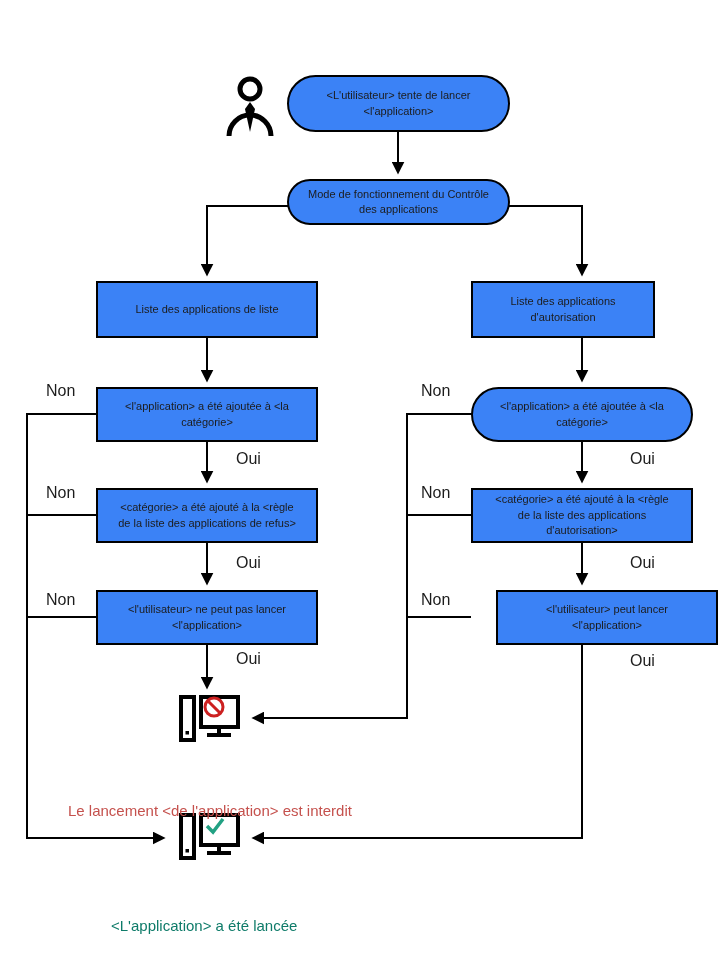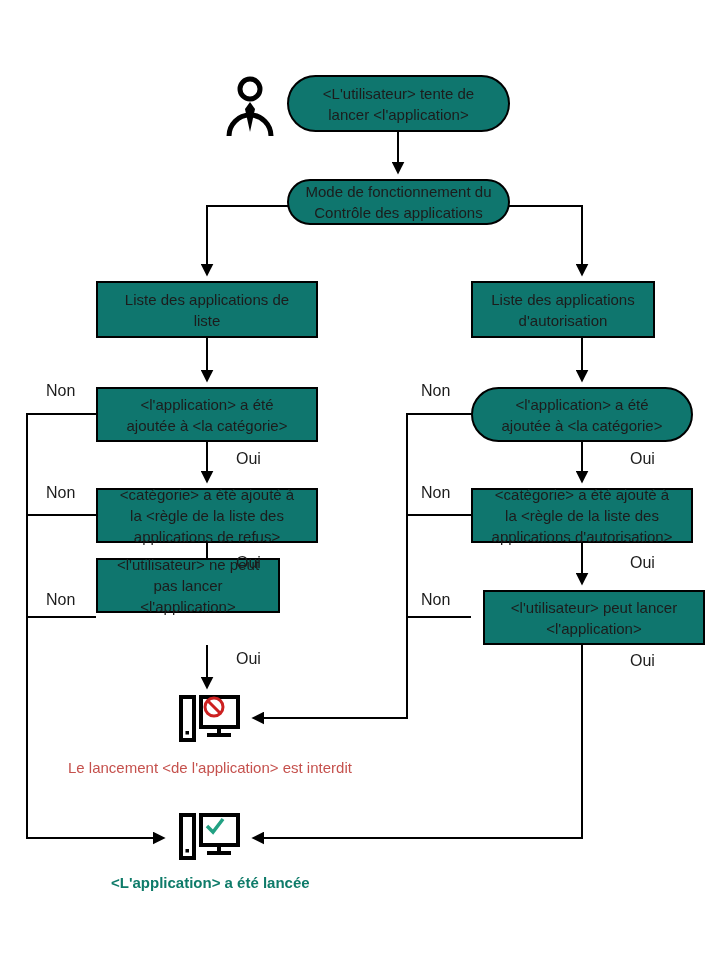--- a/index.html
+++ b/index.html
@@ -3,31 +3,31 @@
 <meta charset="utf-8">
 <style>
   html,body{margin:0;padding:0;background:#ffffff;}
   .canvas{
     position:relative;width:720px;height:960px;background:#ffffff;overflow:hidden;
     font-family:"Liberation Sans","DejaVu Sans",sans-serif;color:#1c1c1c;
   }
   svg.wires{position:absolute;left:0;top:0;z-index:1;}
   .node{
     position:absolute;z-index:2;box-sizing:border-box;
-    background:#0f766e;border:2px solid #000;
+    background:#3b82f6;border:2px solid #000;
     display:flex;align-items:center;justify-content:center;
-    text-align:center;font-size:15px;line-height:1.4;padding:4px 16px;
+    text-align:center;font-size:11px;line-height:1.4;padding:4px 16px;
   }
   .oval{border-radius:29px;}
   .lbl{
     position:absolute;z-index:3;font-size:16px;color:#1c1c1c;white-space:nowrap;text-align:right;
   }
-  .outcome{position:absolute;z-index:3;font-size:15px;white-space:nowrap;}
+  .outcome{position:absolute;z-index:3;font-size:15px;white-space:nowrap;margin-top:43px;}
   .outcome.forbidden{color:#C5514D;}
-  .outcome.launched{color:#0E7B69;font-weight:bold;}
+  .outcome.launched{color:#0E7B69;}
   .icon{position:absolute;z-index:2;line-height:0;}
 </style>
 </head>
 <body>
 
 <div class="canvas">
 
   <svg class="wires" width="720" height="960" viewBox="0 0 720 960">
     <defs>
       <marker id="ah" viewBox="0 0 10 10" refX="8" refY="5" markerWidth="6.5" markerHeight="6.5" orient="auto-start-reverse">
@@ -68,27 +68,27 @@
   <div class="node oval" style="left:287px;top:179px;width:223px;height:46px">Mode de fonctionnement du Contrôle des applications</div>
 
   <div class="node" style="left:96px;top:281px;width:222px;height:57px">Liste des applications de liste</div>
 
   <div class="node" style="left:471px;top:281px;width:184px;height:57px">Liste des applications d'autorisation</div>
 
   <div class="node" style="left:96px;top:387px;width:222px;height:55px">&lt;l'application&gt; a été ajoutée à &lt;la catégorie&gt;</div>
 
   <div class="node" style="left:96px;top:488px;width:222px;height:55px">&lt;catégorie&gt; a été ajouté à la &lt;règle de la liste des applications de refus&gt;</div>
 
-  <div class="node" style="left:96px;top:558px;width:184px;height:55px">&lt;l'utilisateur&gt; ne peut pas lancer &lt;l'application&gt;</div>
+  <div class="node" style="left:96px;top:590px;width:222px;height:55px">&lt;l'utilisateur&gt; ne peut pas lancer &lt;l'application&gt;</div>
 
   <div class="node oval" style="left:471px;top:387px;width:222px;height:55px">&lt;l'application&gt; a été ajoutée à &lt;la catégorie&gt;</div>
 
   <div class="node" style="left:471px;top:488px;width:222px;height:55px">&lt;catégorie&gt; a été ajouté à la &lt;règle de la liste des applications d'autorisation&gt;</div>
 
-  <div class="node" style="left:483px;top:590px;width:222px;height:55px">&lt;l'utilisateur&gt; peut lancer &lt;l'application&gt;</div>
+  <div class="node" style="left:496px;top:590px;width:222px;height:55px">&lt;l'utilisateur&gt; peut lancer &lt;l'application&gt;</div>
 
   <div class="lbl" style="left:46px;top:382px">Non</div>
   <div class="lbl" style="left:46px;top:484px">Non</div>
   <div class="lbl" style="left:46px;top:591px">Non</div>
   <div class="lbl" style="left:236px;top:450px">Oui</div>
   <div class="lbl" style="left:236px;top:554px">Oui</div>
   <div class="lbl" style="left:236px;top:650px">Oui</div>
   <div class="lbl" style="left:421px;top:382px">Non</div>
   <div class="lbl" style="left:421px;top:484px">Non</div>
   <div class="lbl" style="left:421px;top:591px">Non</div>

